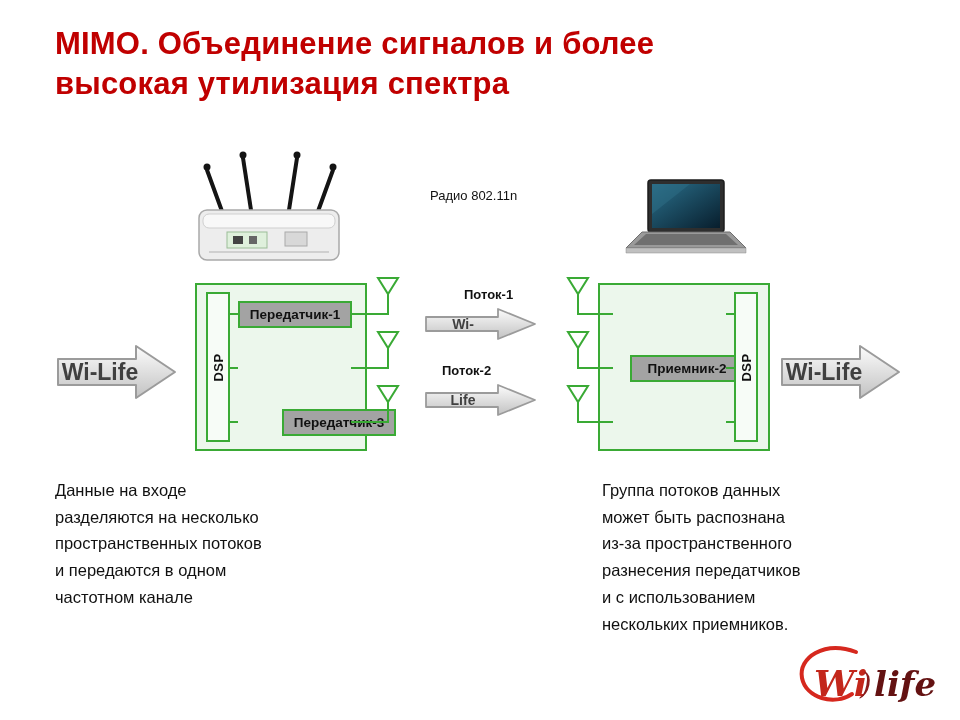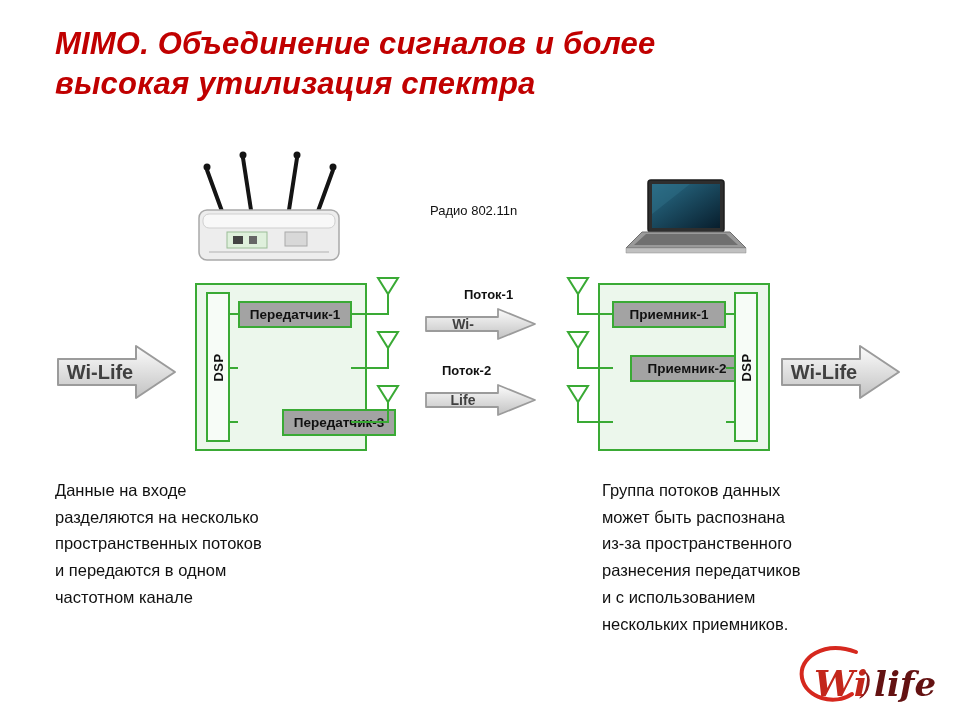--- a/index.html
+++ b/index.html
@@ -4,24 +4,24 @@
 <style>
   * { margin:0; padding:0; box-sizing:border-box; }
   html,body { background:#9a9a9a; }
   body { font-family:"Liberation Sans", sans-serif; }
   .slide { position:relative; width:960px; height:720px; background:#ffffff; overflow:hidden; margin:0 auto; }
   .abs { position:absolute; }
 
   .title {
     left:55px; top:24px; width:800px;
     font-size:31px; font-weight:bold; color:#C00000;
-    line-height:1.28; white-space:pre-line; letter-spacing:.2px;font-style:italic;
-  }
-
-  .radio-label { left:430px; top:203px; font-size:13px; color:#111; }
+    line-height:1.28; white-space:pre-line; letter-spacing:.2px;
+  }
+
+  .radio-label { left:430px; top:188px; font-size:13px; color:#111; }
 
   .block { border:2px solid #3AAA35; background:#ECF7EC; }
   .tx-block { left:195px; top:283px; width:172px; height:168px; }
   .rx-block { left:598px; top:283px; width:172px; height:168px; }
 
   .dsp {
     border:2px solid #3AAA35; background:#F7FCF7;
     display:flex; align-items:center; justify-content:center;
   }
   .dsp span { transform:rotate(-90deg); font-weight:bold; font-size:13px; color:#111; letter-spacing:.5px; }
@@ -35,21 +35,21 @@
   }
 
   .hline { height:2px; background:#3AAA35; }
 
   .stream-label { font-size:13px; font-weight:bold; color:#111;padding-left:16px; }
 
   .arrow-label {
     display:flex; align-items:center; justify-content:center;
     color:#404040; font-weight:bold; pointer-events:none;
   }
-  .big-arrow-label { font-size:20px; }
+  .big-arrow-label { font-size:23px; }
   .mid-arrow-label { font-size:14px; }
 
   .caption {
     font-size:16.5px; color:#111; line-height:1.62; white-space:pre-line;
   }
   .caption-left  { left:55px;  top:477px; width:290px; }
   .caption-right { left:602px; top:477px; width:260px; }
 
   svg { display:block; }
 </style>
@@ -160,21 +160,20 @@
     <polygon points="3,3 23,3 13,19" fill="#ffffff" stroke="#3AAA35" stroke-width="2"></polygon>
     <line x1="13" y1="19" x2="13" y2="40" stroke="#3AAA35" stroke-width="2"></line>
   </svg>
 
   <div class="abs block rx-block"></div>
 
   <div class="abs hline" style="left:577px; top:313px; width:36px;"></div>
   <div class="abs hline" style="left:577px; top:367px; width:36px;"></div>
   <div class="abs hline" style="left:577px; top:421px; width:36px;"></div>
 
-  <div class="abs dev-box" style="left:612px; top:301px;">Приемник-1</div>
   <div class="abs dev-box" style="left:612px; top:355px;margin-left:18px;">Приемник-2</div>
 
   <div class="abs hline" style="left:726px; top:313px; width:8px;"></div>
   <div class="abs hline" style="left:726px; top:367px; width:8px;"></div>
   <div class="abs hline" style="left:726px; top:421px; width:8px;"></div>
 
   <div class="abs dsp dsp-right">
     <span>DSP</span>
   </div>
 

